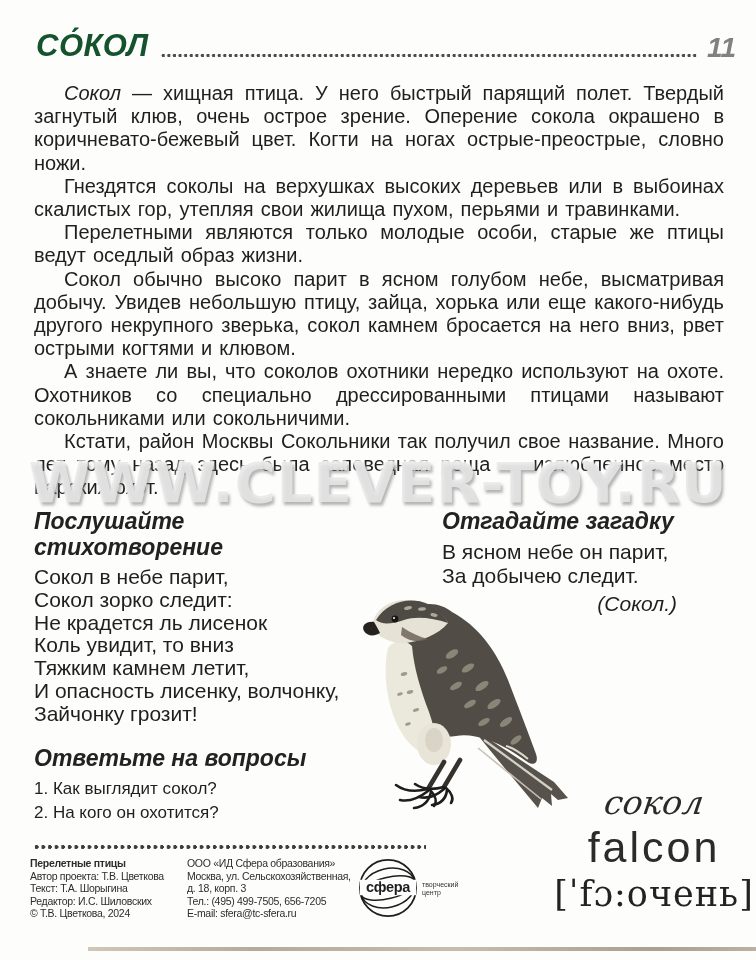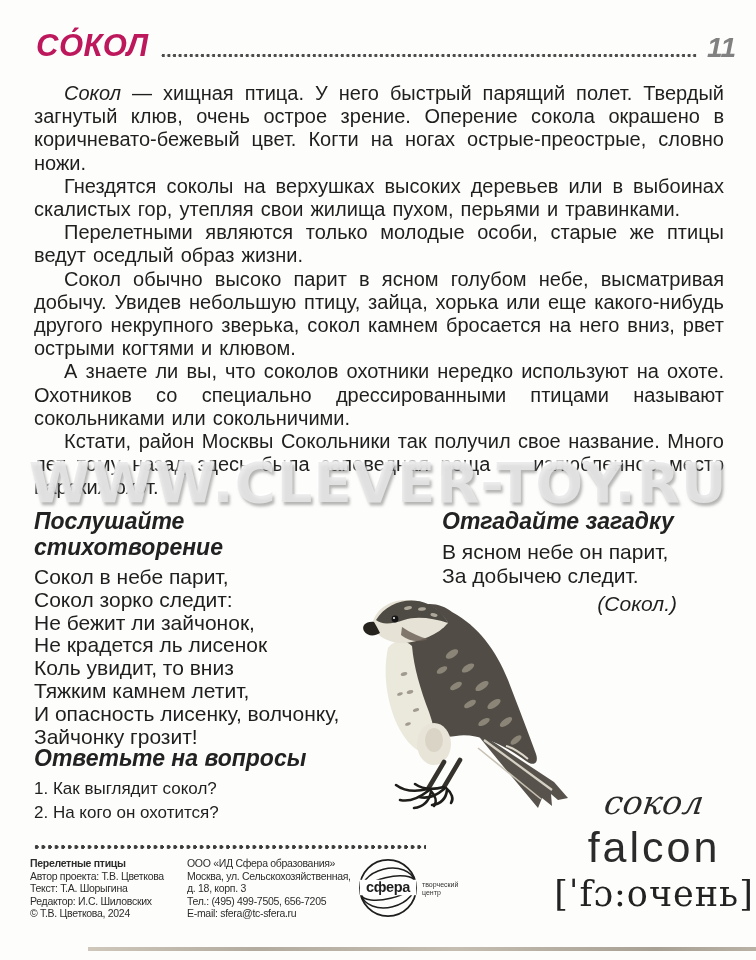--- a/index.html
+++ b/index.html
@@ -4,21 +4,21 @@
 <style>
   html,body{margin:0;padding:0;background:#e8e8e8;}
   .page{
     position:relative;width:756px;height:960px;margin:0 auto;
     background:#fdfdfb;overflow:hidden;
     font-family:"Liberation Sans",sans-serif;color:#1f1f1f;
   }
   
   .titlebar{position:absolute;left:36px;top:30px;width:700px;display:flex;align-items:flex-end;}
   .title{margin:0;font-size:31px;line-height:32px;font-weight:bold;font-style:italic;
-         letter-spacing:.5px;color:#be185d;white-space:nowrap;}
+         letter-spacing:.5px;color:#14532d;white-space:nowrap;}
   .leader{flex:1;height:5px;margin:0 10px 4px 12px;
           background-image:radial-gradient(circle at 2.2px 2.5px,#4d4d4d 1.5px,rgba(0,0,0,0) 1.9px);
           background-size:5.6px 5px;background-repeat:repeat-x;background-position:left bottom;}
   .pagenum{font-size:28px;line-height:29px;font-weight:bold;font-style:italic;color:#818181;}
   
   .article{position:absolute;left:34px;top:82px;width:690px;
            font-size:20px;line-height:23.2px;text-align:justify;word-spacing:1.5px;}
   .article p{margin:0;text-indent:30px;}
   .lead-ital{font-style:italic;}
   
@@ -79,21 +79,20 @@
     <p>А знаете ли вы, что соколов охотники нередко используют на охоте. Охотников со специально дрессированными птицами называют сокольниками или сокольничими.</p>
     <p>Кстати, район Москвы Сокольники так получил свое название. Много лет тому назад здесь была заповедная роща — излюбленное место царских охот.</p>
   </div>
 
   <div class="watermark">WWW.CLEVER-TOY.RU</div>
 
   <div class="poem">
     <h2 class="section-h">Послушайте стихотворение</h2>
     <div class="poem-line">Сокол в небе парит,</div>
     <div class="poem-line">Сокол зорко следит:</div>
-    <div class="poem-line">Не бежит ли зайчонок,</div>
     <div class="poem-line">Не крадется ль лисенок</div>
     <div class="poem-line">Коль увидит, то вниз</div>
     <div class="poem-line">Тяжким камнем летит,</div>
     <div class="poem-line">И опасность лисенку, волчонку,</div>
     <div class="poem-line">Зайчонку грозит!</div>
   </div>
 
   <div class="riddle">
     <h2 class="section-h">Отгадайте загадку</h2>
     <div class="riddle-line">В ясном небе он парит,</div>

